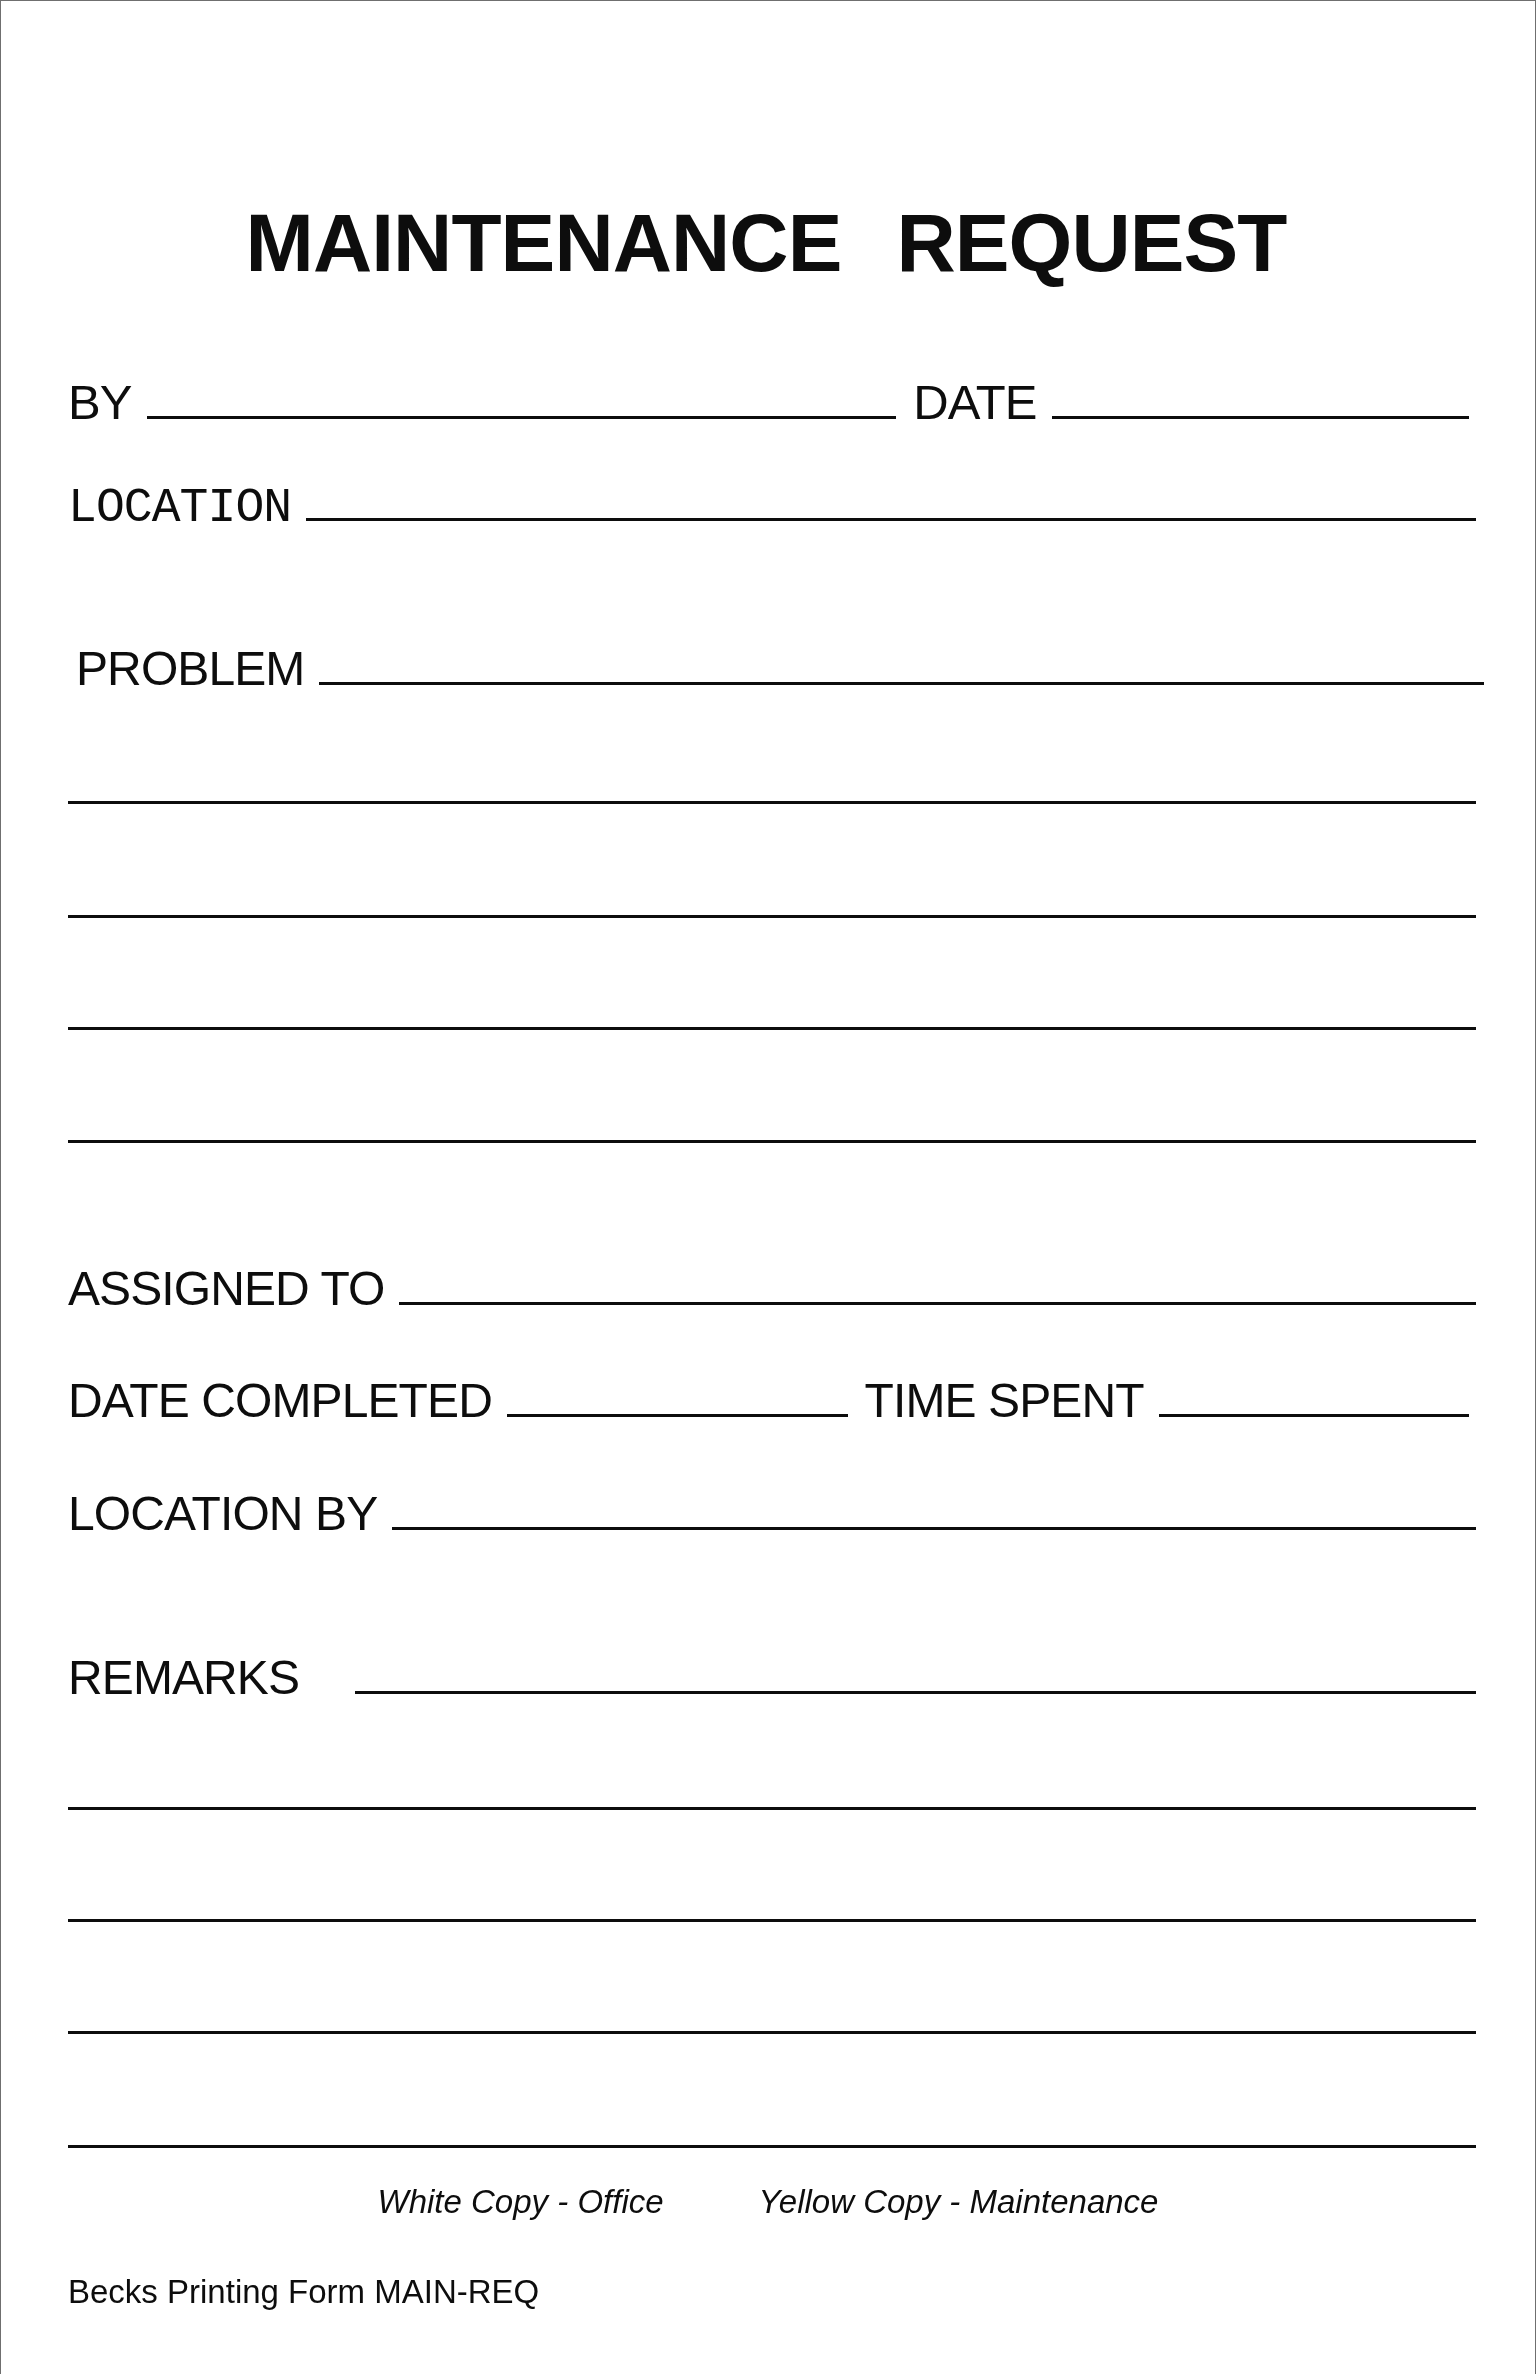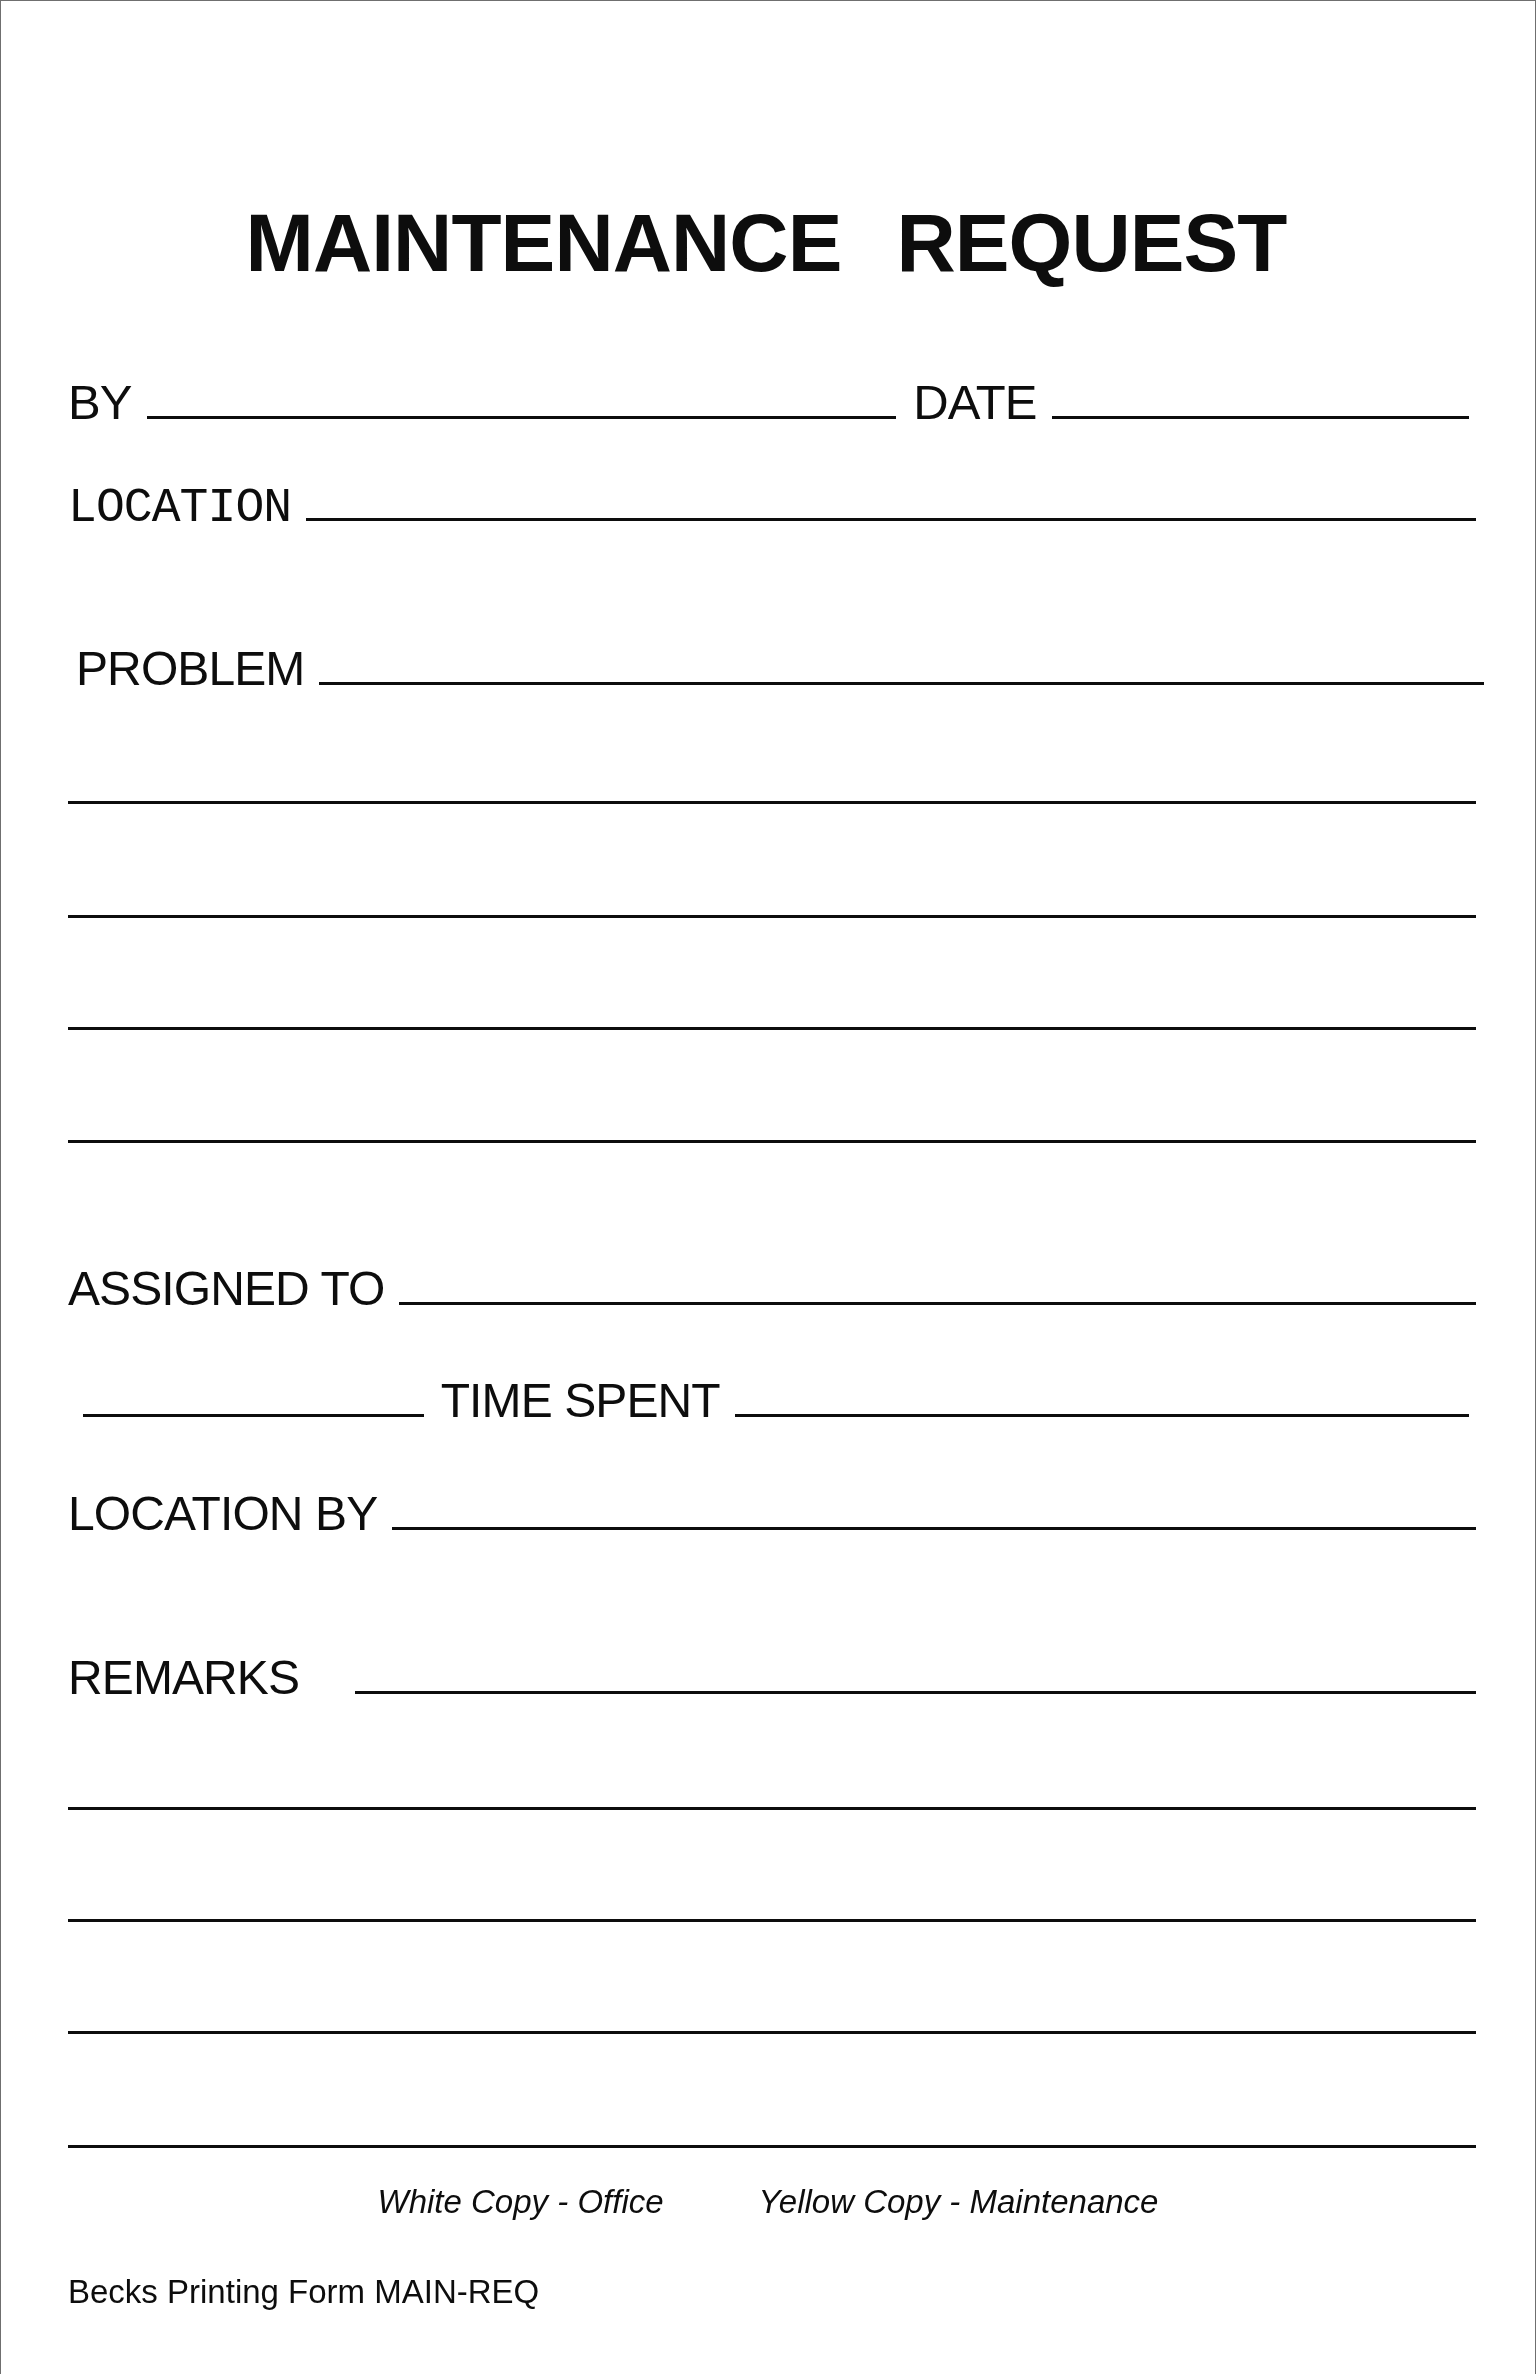--- a/index.html
+++ b/index.html
@@ -100,20 +100,21 @@
   <div class="hr" style="top:914px;"></div>
   <div class="hr" style="top:1026px;"></div>
   <div class="hr" style="top:1139px;"></div>
 
   <div class="row" style="top:1264px;width:1408px;">
     <span class="lbl">ASSIGNED TO</span>
     <span class="ul grow"></span>
   </div>
 
   <div class="row" style="top:1376px;width:1401px;">
+    <span class="lbl">DATE COMPLETED</span>
     <span class="ul" style="width:341px;flex:0 0 auto;"></span>
     <span class="lbl ml">TIME SPENT</span>
     <span class="ul grow"></span>
   </div>
 
   <div class="row" style="top:1489px;width:1408px;">
     <span class="lbl">LOCATION BY</span>
     <span class="ul grow"></span>
   </div>
 

